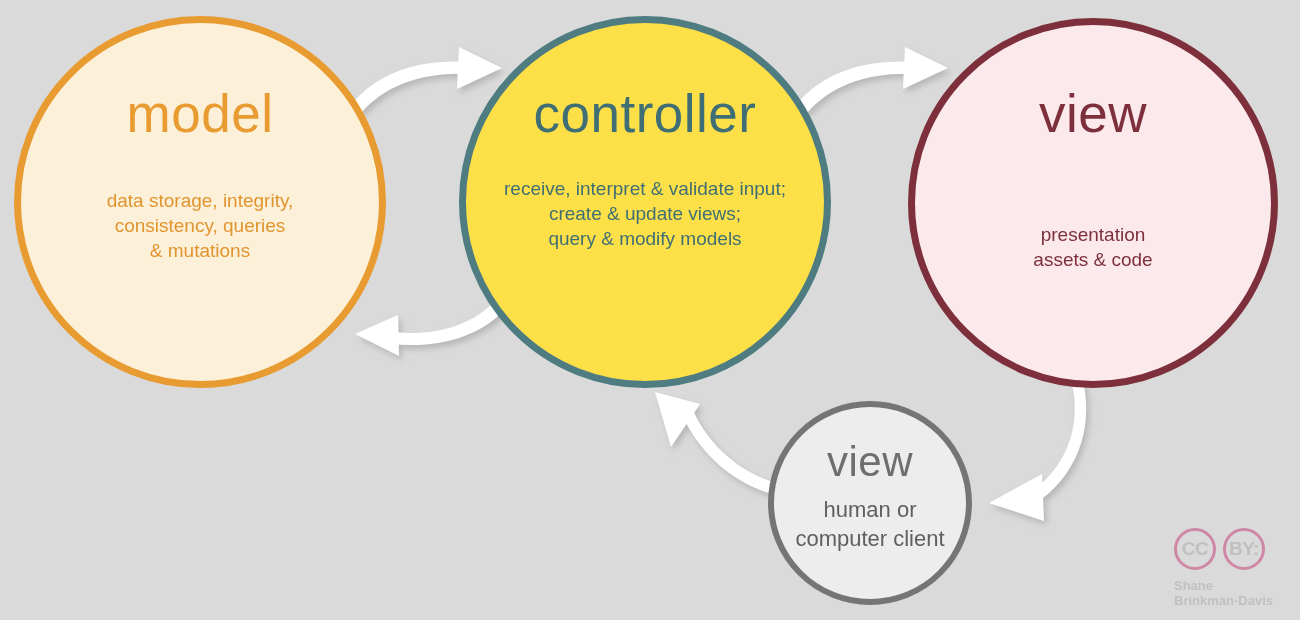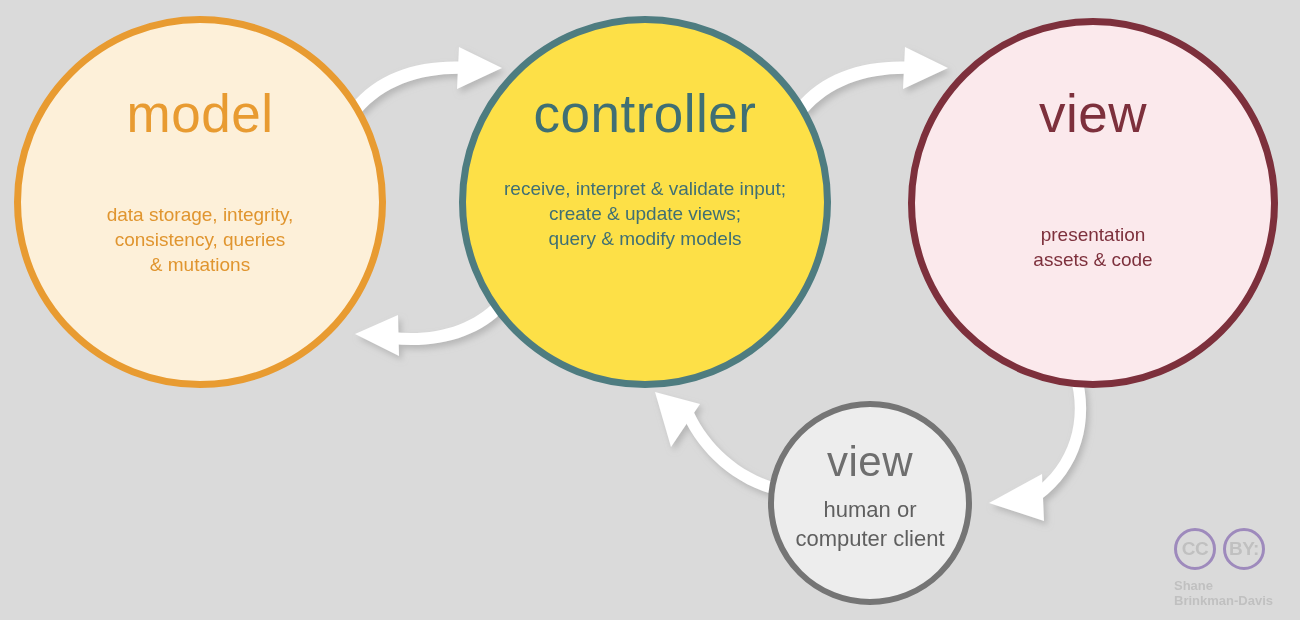--- a/index.html
+++ b/index.html
@@ -55,21 +55,21 @@
     border: 7px solid #e89b31;
   }
   #node-model .title {
     color: #e89b31;
     font-size: 53px;
     margin-top: 64px;
   }
   #node-model .desc {
     color: #e0952f;
     font-size: 19px;
-    margin-top: 62px;
+    margin-top: 48px;
   }
 
   
   #node-controller {
     left: 459px;
     top: 16px;
     width: 372px;
     height: 372px;
     background: #fde047;
     border: 7px solid #4e7c80;
@@ -136,21 +136,21 @@
   }
   #cc-credit .cc-marks {
     display: flex;
     gap: 7px;
     justify-content: flex-start;
   }
   #cc-credit .cc-mark {
     width: 42px;
     height: 42px;
     border-radius: 50%;
-    border: 3px solid #4c1d95;
+    border: 3px solid #be185d;
     color: #9d9d9d;
     font-size: 19px;
     font-weight: bold;
     display: flex;
     align-items: center;
     justify-content: center;
     letter-spacing: -0.5px;
     box-sizing: border-box;
   }
   #cc-credit .credit-name {

